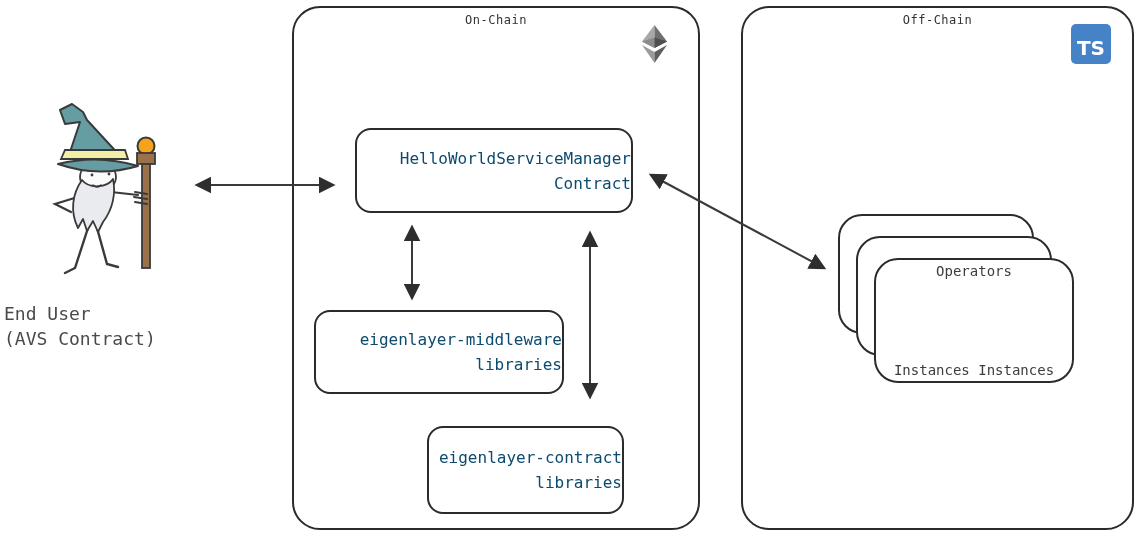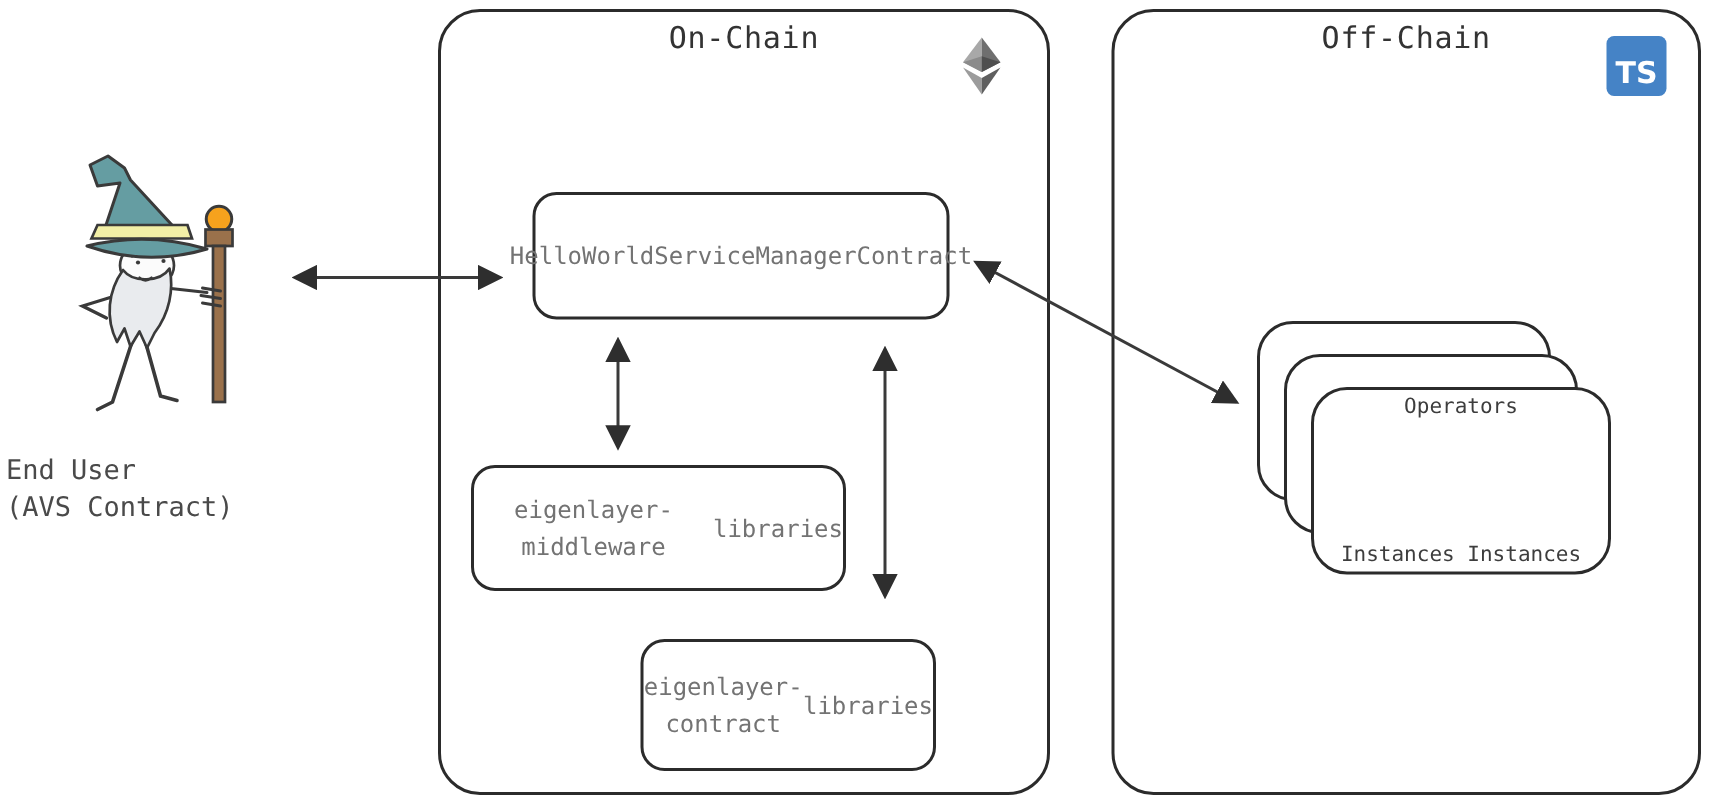--- a/index.html
+++ b/index.html
@@ -17,38 +17,38 @@
   }
   .container-frame {
     position: absolute;
     border: 2.5px solid #2b2b2b;
     border-radius: 28px;
     background: #ffffff;
   }
   .container-title {
     position: absolute;
     text-align: center;
-    font-size: 20px;
+    font-size: 12px;
     font-weight: 500;
     color: #333333;
     letter-spacing: 0.5px;
   }
   .node-box {
     position: absolute;
     border: 2px solid #2b2b2b;
     border-radius: 16px;
     background: #ffffff;
     display: flex;
-    flex-direction: row;
-    align-items: center;
+    flex-direction: column;
+    align-items: flex-end;
     justify-content: center;
     text-align: center;
     font-size: 16px;
     line-height: 25px;
-    color: #737373;
+    color: #0c4a6e;
   }
   .stack-box {
     position: absolute;
     border: 2px solid #2b2b2b;
     border-radius: 24px;
     background: #ffffff;
   }
   .stack-box.front {
     display: flex;
     flex-direction: column;

